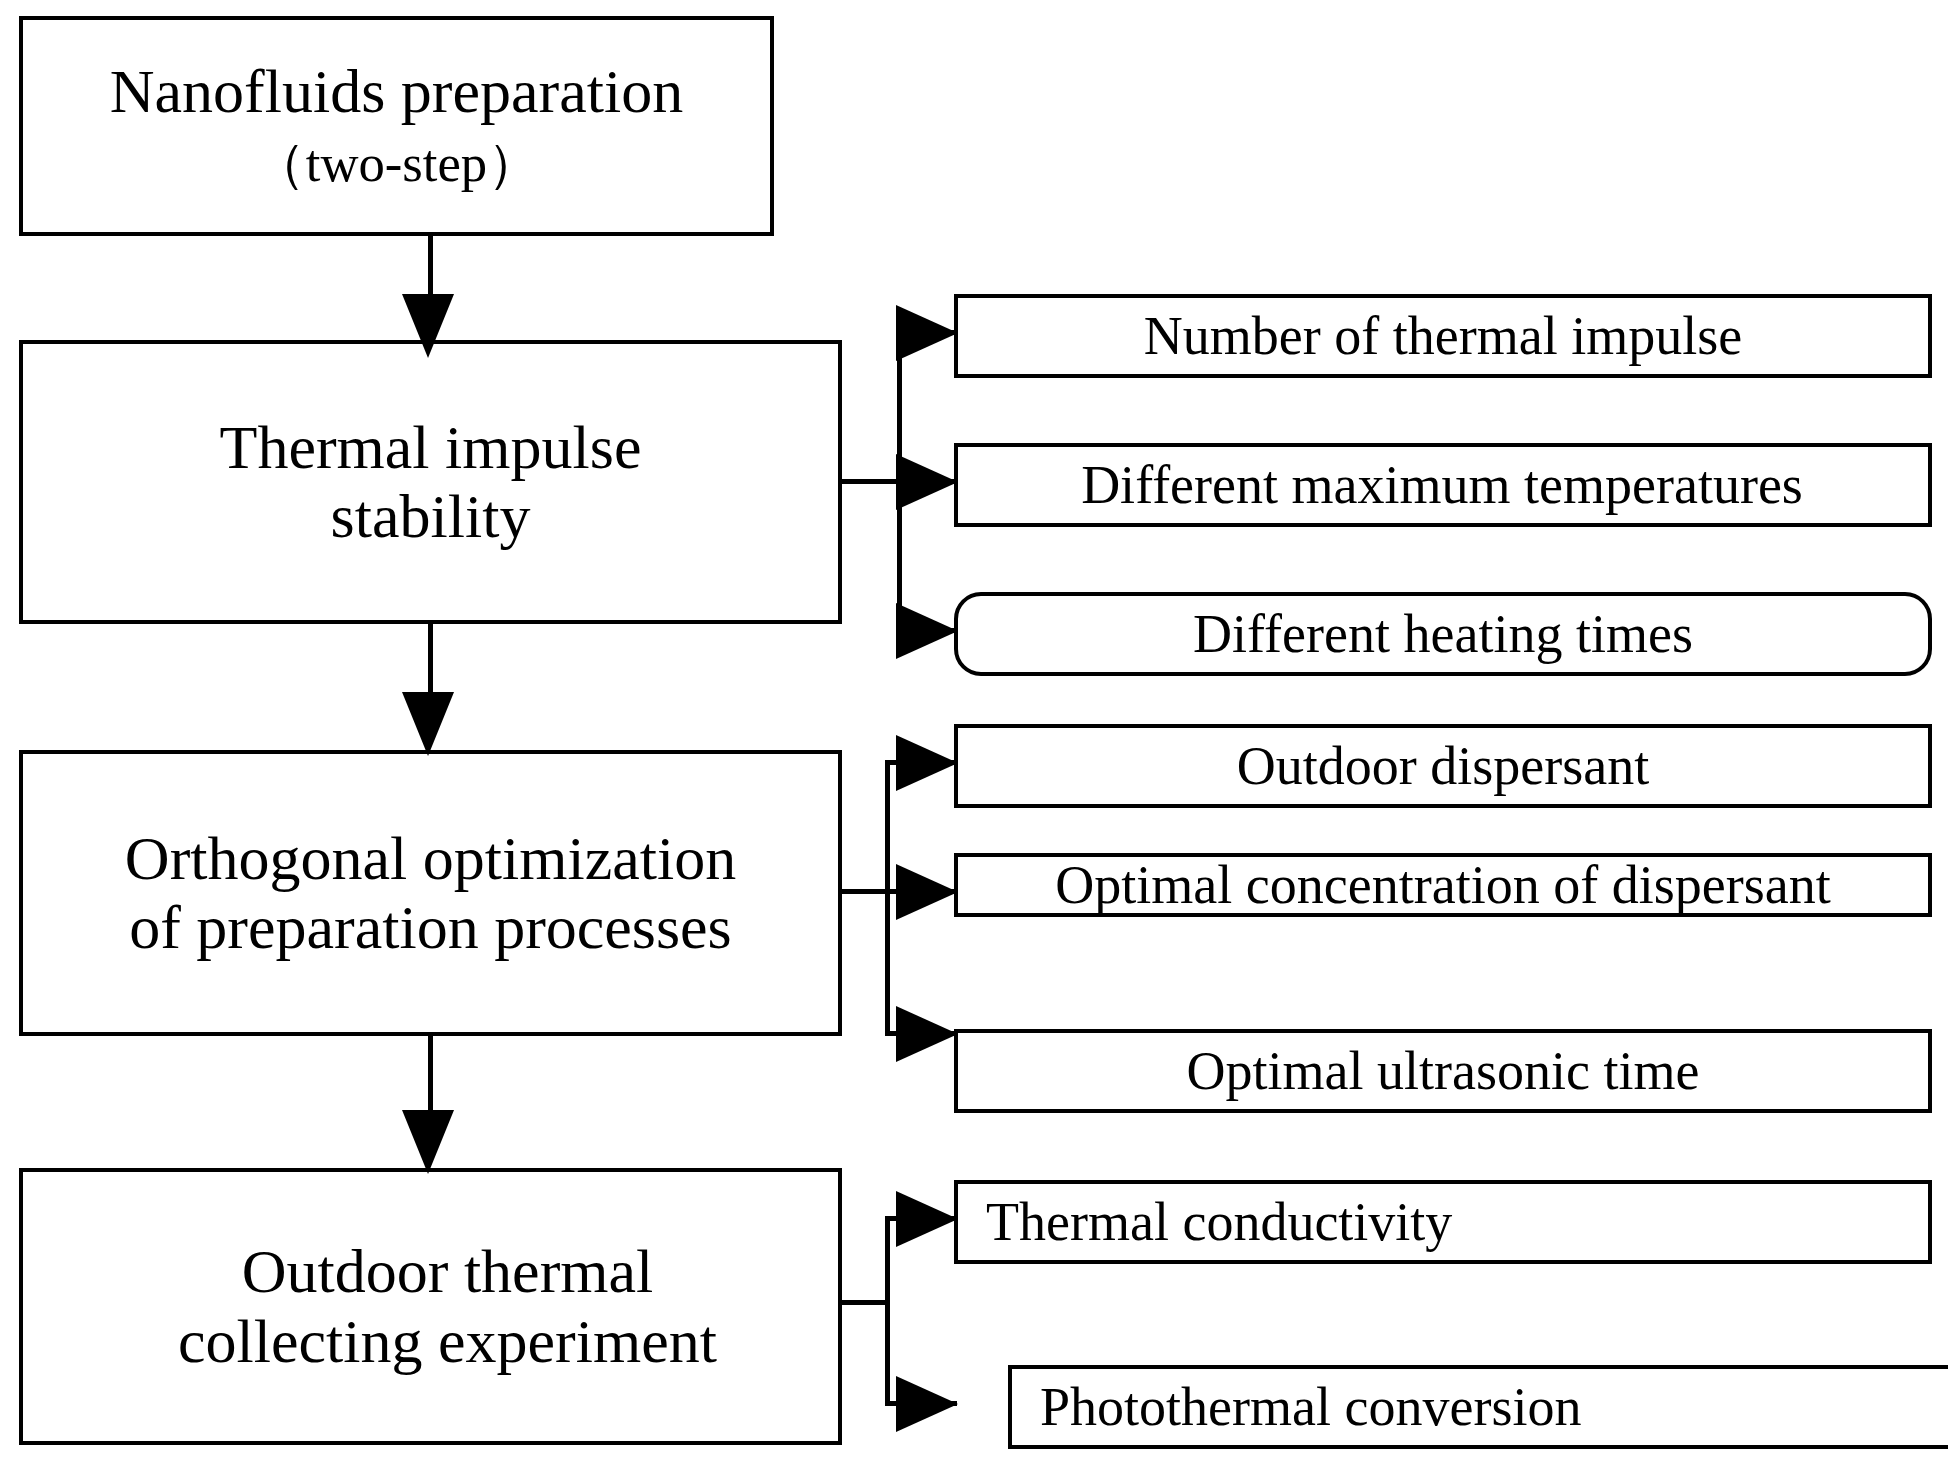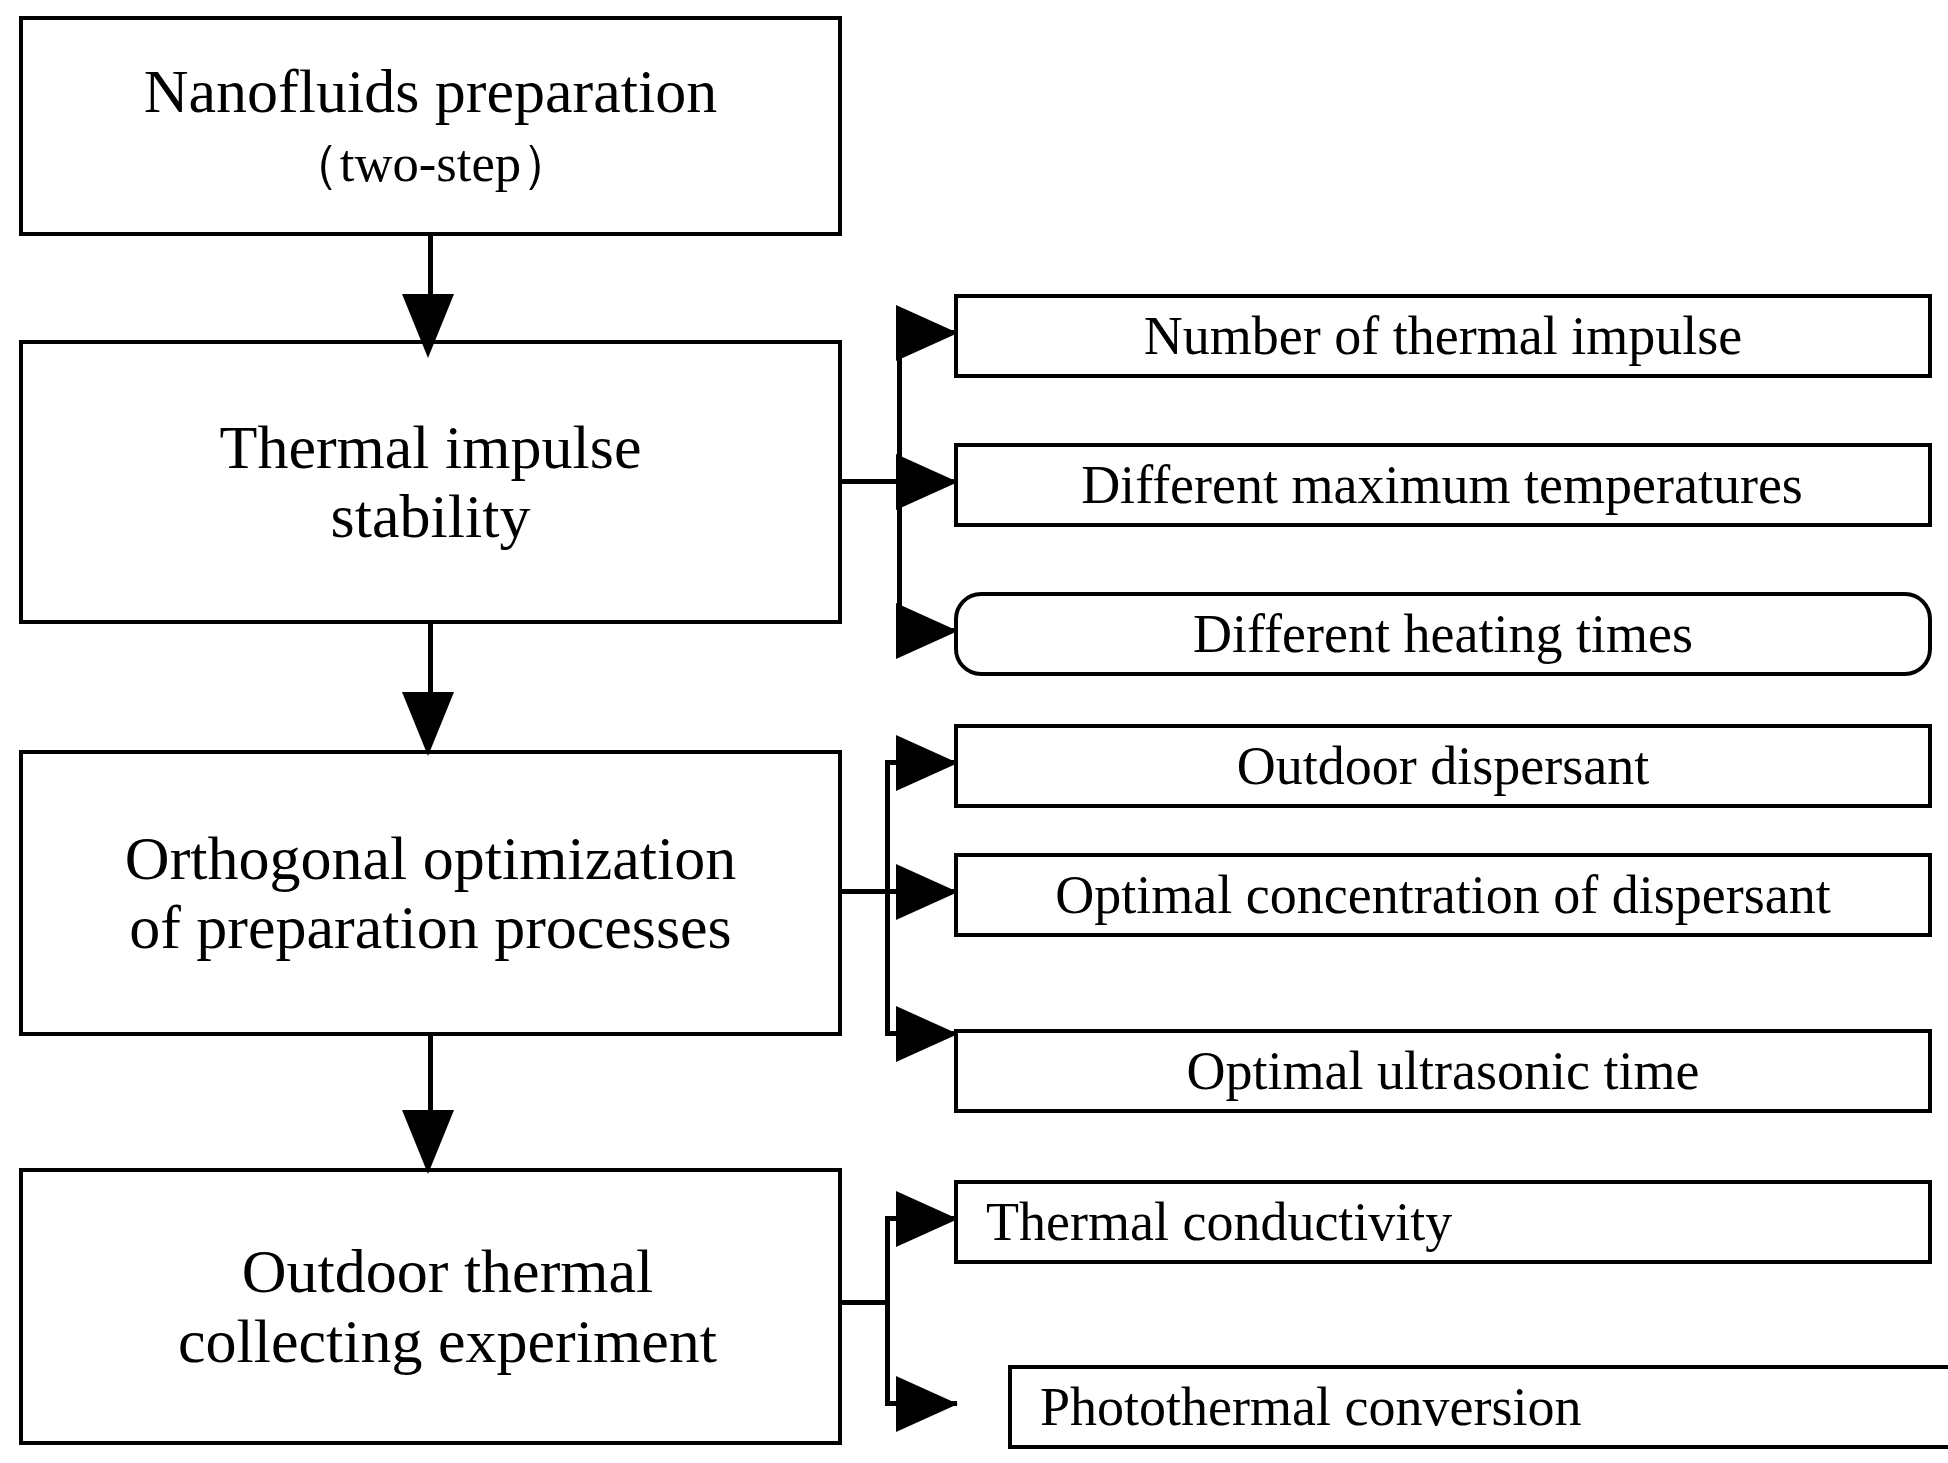--- a/index.html
+++ b/index.html
@@ -42,21 +42,21 @@
     border-bottom:28px solid transparent;
     border-left:62px solid #000;
   }
   .sub{font-size:0.85em;}
 </style>
 </head>
 <body>
 
 <div id="canvas">
 
-  <div class="box main-box two-line" style="left:19px; top:16px; width:823px; height:220px;">
+  <div class="box main-box two-line" style="left:19px; top:16px; width:755px; height:220px;">
     <span class="txt">
       <span>Nanofluids preparation</span><br>
       <span class="sub">（two-step）</span>
     </span>
   </div>
 
   <div class="box main-box two-line" style="left:19px; top:340px; width:823px; height:284px;">
     <span class="txt">
       <span>Thermal impulse</span><br>
       <span>stability</span>
@@ -110,21 +110,21 @@
   <div class="line hline" style="left:885px; top:760px; width:72px;"></div>
   <div class="line hline" style="left:885px; top:889px; width:72px;"></div>
   <div class="line hline" style="left:885px; top:1031px; width:72px;"></div>
   <div class="arrow-right" style="left:896px; top:735px;"></div>
   <div class="arrow-right" style="left:896px; top:864px;"></div>
   <div class="arrow-right" style="left:896px; top:1006px;"></div>
 
   <div class="box detail-box" style="left:954px; top:724px; width:978px; height:84px;">
     <span class="txt">Outdoor dispersant</span>
   </div>
-  <div class="box detail-box" style="left:954px; top:853px; width:978px; height:84px;">
+  <div class="box detail-box" style="left:954px; top:853px; width:978px; height:64px;">
     <span class="txt">Optimal concentration of dispersant</span>
   </div>
   <div class="box detail-box" style="left:954px; top:1029px; width:978px; height:84px;text-align:center;">
     <span class="txt">Optimal ultrasonic time</span>
   </div>
 
   <div class="line hline" style="left:842px; top:1300px; width:48px;"></div>
   <div class="line vline" style="left:885px; top:1216px; height:190px;"></div>
   <div class="line hline" style="left:885px; top:1216px; width:72px;"></div>
   <div class="line hline" style="left:885px; top:1401px; width:72px;"></div>

